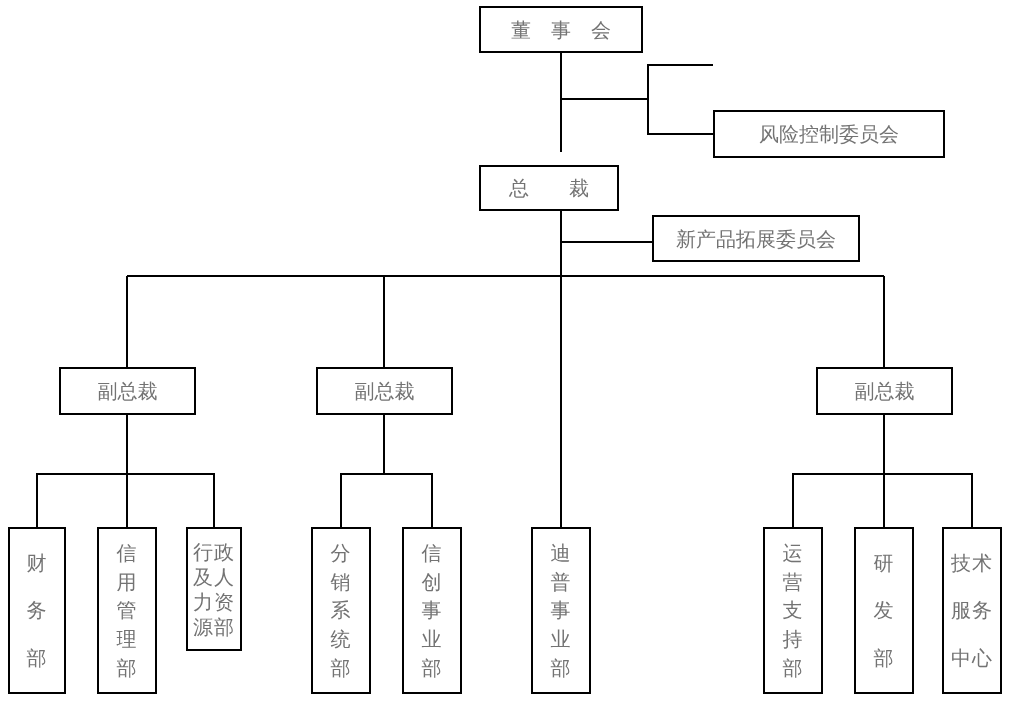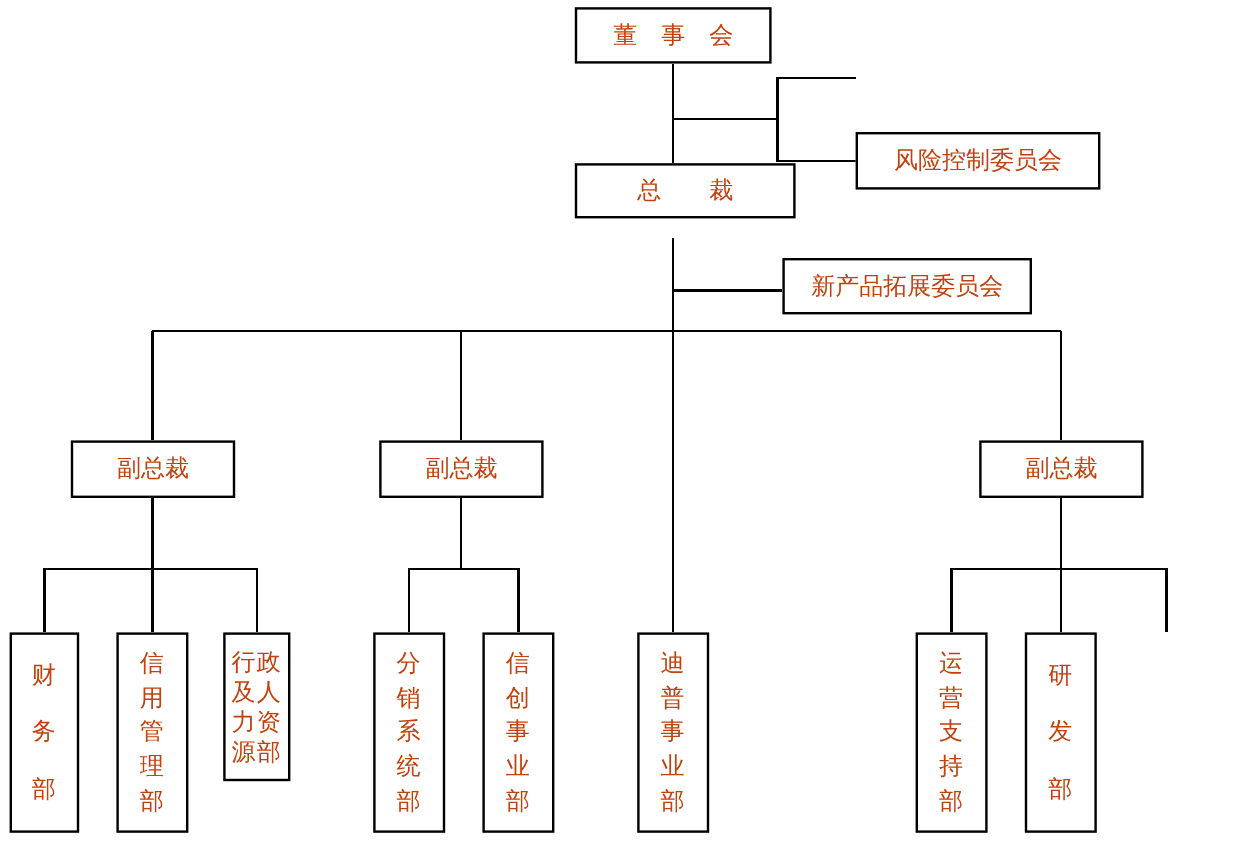--- a/index.html
+++ b/index.html
@@ -2,21 +2,21 @@
 <html><head>
 <meta charset="utf-8">
 <style>
   html, body { margin: 0; padding: 0; background: #ffffff; }
   .canvas {
     position: relative;
     width: 1035px;
     height: 706px;
     background: #ffffff;
     font-family: "Liberation Serif", "DejaVu Serif", serif;
-    color: #c2410c;
+    color: #737373;
     overflow: hidden;
   }
   .lines {
     position: absolute;
     left: 0; top: 0;
     width: 1035px; height: 706px;
   }
   .node {
     position: absolute;
     box-sizing: border-box;
@@ -53,23 +53,23 @@
     <path d="M127 276 H884"></path>
     <path d="M127 276 V367 M384 276 V367 M884 276 V367"></path>
     <path d="M127 415 V527 M37 474 H214 M37 473 V527 M214 473 V527"></path>
     <path d="M384 415 V475 M341 474 H432 M341 473 V527 M432 473 V527"></path>
     <path d="M884 415 V527 M793 474 H972 M793 473 V527 M972 473 V527"></path>
   </svg>
 
   <div class="node" style="left:479px; top:6px; width:164px; height:47px">董　事　会</div>
 
 
-  <div class="node" style="left:713px; top:110px; width:204px; height:48px">风险控制委员会</div>
+  <div class="node" style="left:713px; top:110px; width:232px; height:48px">风险控制委员会</div>
 
-  <div class="node" style="left:479px; top:136px; width:184px; height:46px">总　　裁</div>
+  <div class="node" style="left:479px; top:165px; width:140px; height:46px">总　　裁</div>
 
   <div class="node" style="left:652px; top:215px; width:208px; height:47px">新产品拓展委员会</div>
 
   <div class="node" style="left:59px; top:367px; width:137px; height:48px">副总裁</div>
 
   <div class="node" style="left:316px; top:367px; width:137px; height:48px">副总裁</div>
 
   <div class="node" style="left:816px; top:367px; width:137px; height:48px">副总裁</div>
 
   <div class="node v" style="left:8px; top:527px; width:58px; height:167px">
@@ -124,14 +124,19 @@
       <div class="vrow">持</div>
       <div class="vrow">部</div>
     </div>
 
   <div class="node v" style="left:854px; top:527px; width:60px; height:167px">
       <div class="vrow">研</div>
       <div class="vrow">发</div>
       <div class="vrow">部</div>
     </div>
 
+  <div class="node v" style="left:942px; top:527px; width:60px; height:167px">
+      <div class="vrow">技术</div>
+      <div class="vrow">服务</div>
+      <div class="vrow">中心</div>
+    </div>
 
 </div>
 
 </body></html>

